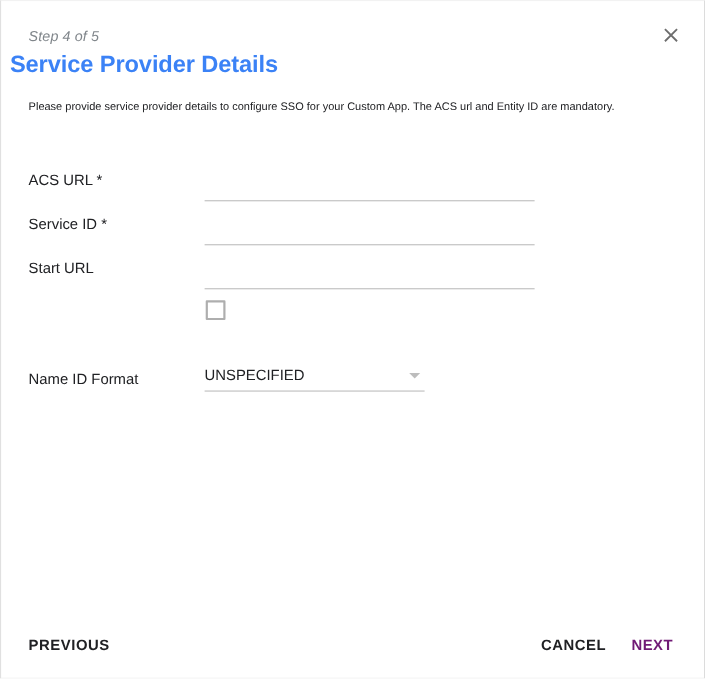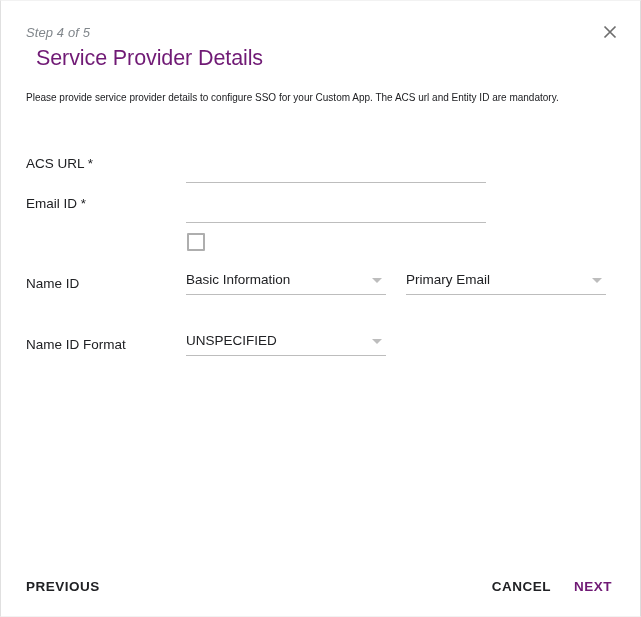--- a/index.html
+++ b/index.html
@@ -32,25 +32,25 @@
     left: 25px;
     top: 24px;
     font-size: 13px;
     color: #80868b;
     letter-spacing: .1px;
     line-height: 16px;
     font-style: italic;
   }
   .dialog-title {
     position: absolute;
-    left: 35px;
+    left: 8px;
     top: 44px;
     font-size: 21.5px;
-    font-weight: normal;
-    color: #701a75;
+    font-weight: bold;
+    color: #3b82f6;
     letter-spacing: -.1px;
     line-height: 26px;
   }
   .close-btn {
     position: absolute;
     right: 17px;
     top: 18px;
     width: 26px;
     height: 26px;
     cursor: pointer;
@@ -206,45 +206,35 @@
 
   <div class="form">
 
     <div class="row">
       <div class="row-label">ACS URL *</div>
       <input class="text-input" type="text" placeholder="" style="">
       <div class="field-line"></div>
     </div>
 
     <div class="row">
-      <div class="row-label">Email ID *</div>
+      <div class="row-label">Service ID *</div>
       <input class="text-input" type="text" placeholder="" style="">
       <div class="field-line"></div>
     </div>
 
+    <div class="row">
+      <div class="row-label">Start URL</div>
+      <input class="text-input" type="text" placeholder="" style="">
+      <div class="field-line"></div>
+    </div>
 
     <div class="row">
       <div class="checkbox"></div>
     </div>
 
-    <div class="row">
-      <div class="row-label">Name ID</div>
-
-      <div class="select sel-a">
-        <div class="sel-value">Basic Information</div>
-        <div class="sel-arrow"></div>
-        <div class="sel-line"></div>
-      </div>
-
-      <div class="select sel-b">
-        <div class="sel-value">Primary Email</div>
-        <div class="sel-arrow"></div>
-        <div class="sel-line"></div>
-      </div>
-    </div>
 
     <div class="row" style="height:21px"></div>
 
     <div class="row">
       <div class="row-label">Name ID Format</div>
 
       <div class="select sel-c">
         <div class="sel-value">UNSPECIFIED</div>
         <div class="sel-arrow"></div>
         <div class="sel-line"></div>

